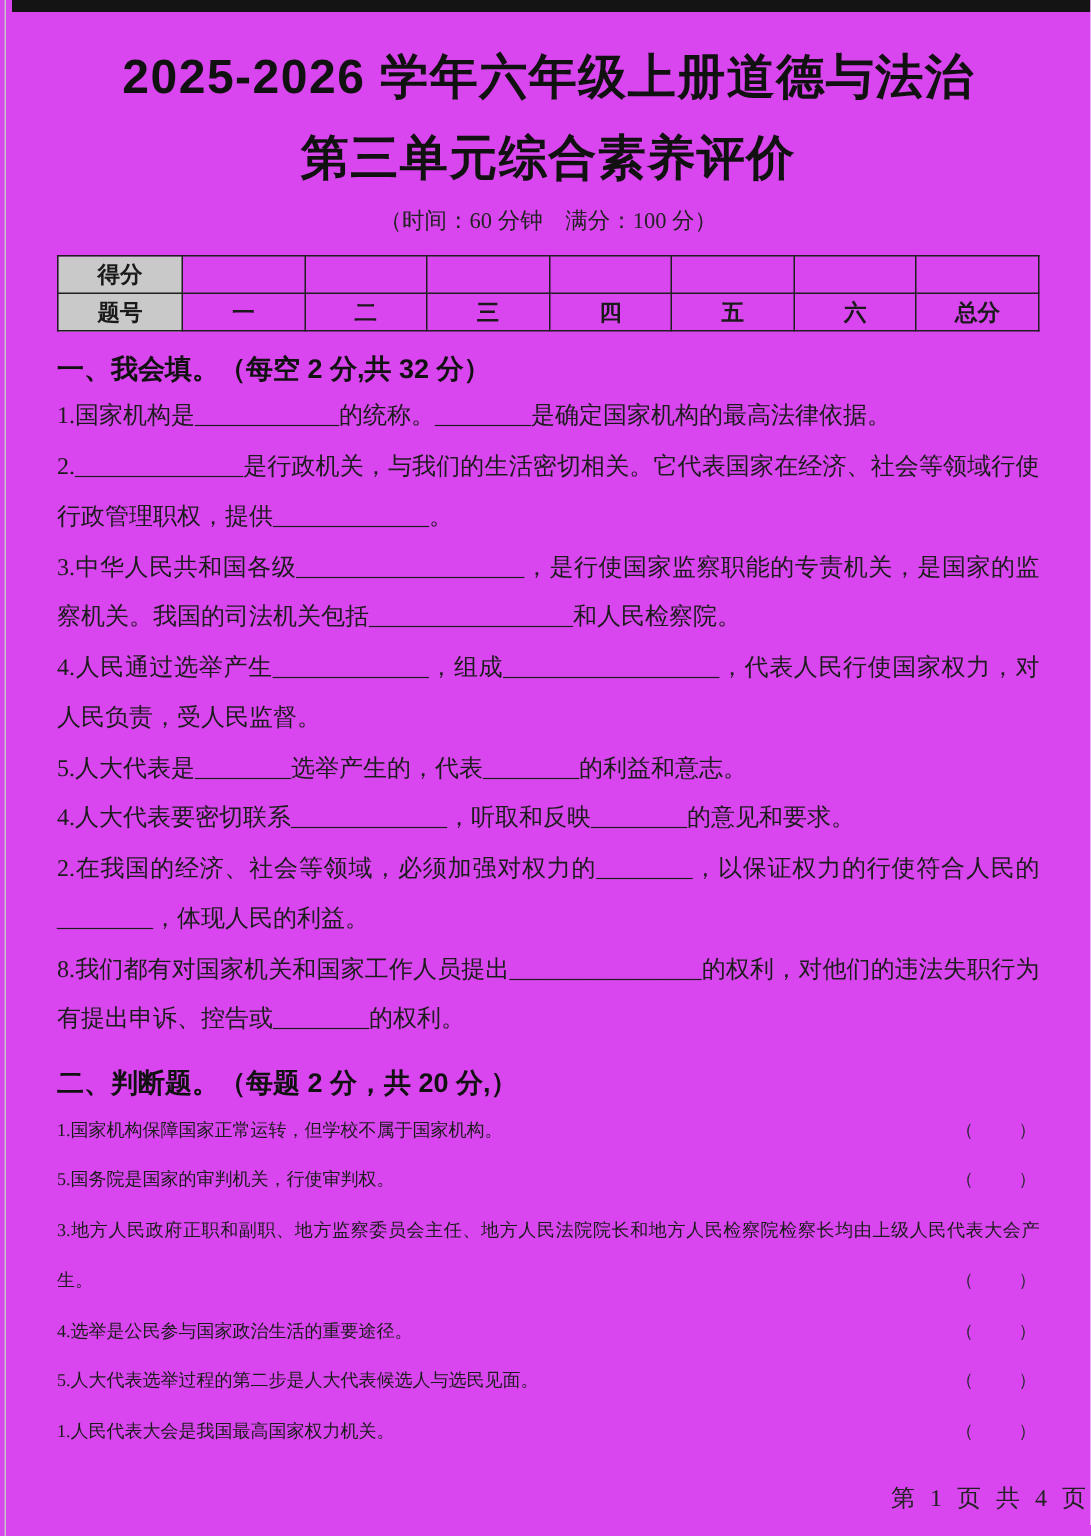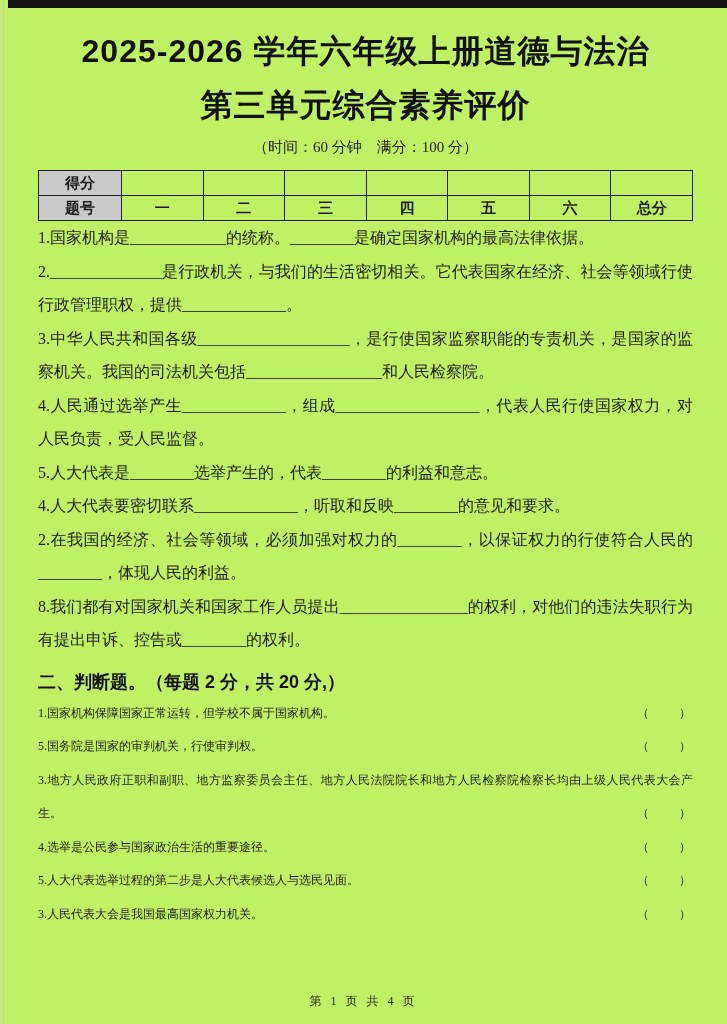--- a/index.html
+++ b/index.html
@@ -4,21 +4,21 @@
 <style>
   html, body {
     margin: 0;
     padding: 0;
     background: #ffffff;
   }
   .page {
     position: relative;
     width: 727px;
     height: 1024px;
-    background: #bef264;
+    background: #d946ef;
     overflow: hidden;
     font-family: "Liberation Serif", "DejaVu Serif", serif;
     color: #1c1c1c;
   }
   .scan-top-bar {
     position: absolute;
     top: 0;
     left: 8px;
     right: 0;
     height: 8px;
@@ -104,22 +104,22 @@
     right: 0;
     bottom: 0;
     letter-spacing: 2px;
     color: #2a2a33;
   }
   .footer {
     position: absolute;
     bottom: 14px;
     left: 0;
     width: 100%;
-    text-align: center;
-    font-size: 12px;
+    text-align: right;
+    font-size: 16px;
     letter-spacing: 3px;
     color: #222222;
   }
 </style>
 </head>
 <body>
 
 <div class="page">
   <div class="scan-top-bar"></div>
   <div class="scan-left-line"></div>
@@ -149,20 +149,21 @@
         <td>二</td>
         <td>三</td>
         <td>四</td>
         <td>五</td>
         <td>六</td>
         <td>总分</td>
       </tr>
     </tbody>
       </table>
 
+    <div class="section-heading">一、我会填。（每空 2 分,共 32 分）</div>
 
     <div class="question">1.国家机构是____________的统称。________是确定国家机构的最高法律依据。</div>
     <div class="question">2.______________是行政机关，与我们的生活密切相关。它代表国家在经济、社会等领域行使行政管理职权，提供_____________。</div>
     <div class="question">3.中华人民共和国各级___________________，是行使国家监察职能的专责机关，是国家的监察机关。我国的司法机关包括_________________和人民检察院。</div>
     <div class="question">4.人民通过选举产生_____________，组成__________________，代表人民行使国家权力，对人民负责，受人民监督。</div>
     <div class="question">5.人大代表是________选举产生的，代表________的利益和意志。</div>
     <div class="question">4.人大代表要密切联系_____________，听取和反映________的意见和要求。</div>
     <div class="question">2.在我国的经济、社会等领域，必须加强对权力的________，以保证权力的行使符合人民的________，体现人民的利益。</div>
     <div class="question">8.我们都有对国家机关和国家工作人员提出________________的权利，对他们的违法失职行为有提出申诉、控告或________的权利。</div>
 
@@ -182,20 +183,20 @@
     </div>
     <div class="judge-item">
       <span class="judge-text">4.选举是公民参与国家政治生活的重要途径。</span>
       <span class="judge-bracket">（　　）</span>
     </div>
     <div class="judge-item">
       <span class="judge-text">5.人大代表选举过程的第二步是人大代表候选人与选民见面。</span>
       <span class="judge-bracket">（　　）</span>
     </div>
     <div class="judge-item">
-      <span class="judge-text">3.人民代表大会是我国最高国家权力机关。</span>
+      <span class="judge-text">1.人民代表大会是我国最高国家权力机关。</span>
       <span class="judge-bracket">（　　）</span>
     </div>
 
   </div>
 
   <div class="footer">第 1 页 共 4 页</div>
 </div>
 
 </body></html>

